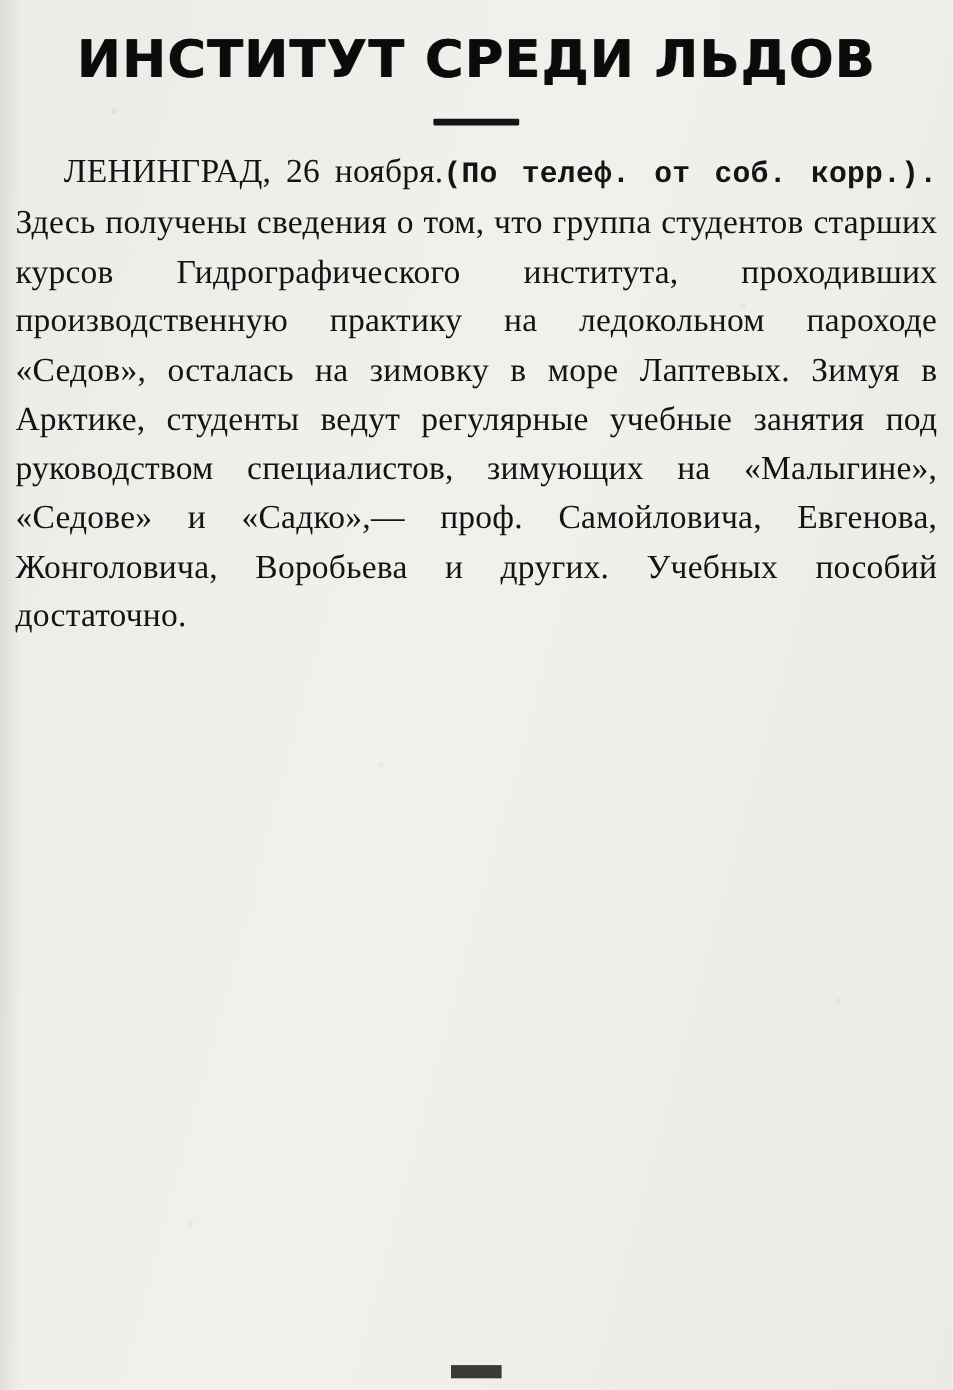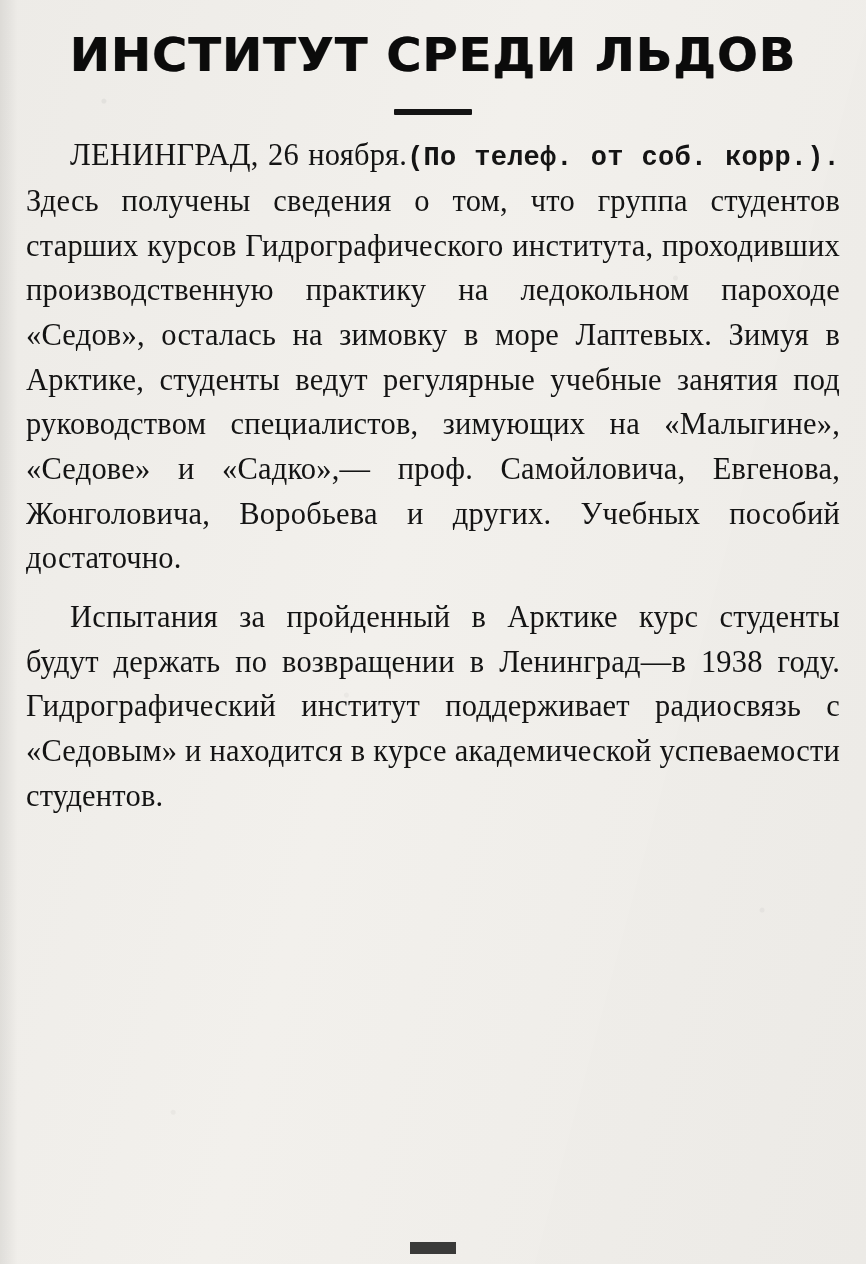--- a/index.html
+++ b/index.html
@@ -29,21 +29,21 @@
       linear-gradient(105deg, rgba(0,0,0,0.02), rgba(255,255,255,0.02) 45%, rgba(0,0,0,0.025));
     mix-blend-mode: multiply;
     opacity: 0.9;
   }
   .clipping {
     position: absolute;
     left: 0;
     top: 0;
     width: 866px;
     height: 1264px;
-    padding: 0 26px;
+    padding: 0 14px;
     box-sizing: border-box;
   }
   .headline {
     margin: 30px 0 0 0;
     text-align: center;
     font-family: "DejaVu Sans", sans-serif;
     font-weight: 700;
     font-size: 47px;
     letter-spacing: 1px;
     color: #0b0b0b;
@@ -119,21 +119,20 @@
   <h1 class="headline">ИНСТИТУТ СРЕДИ ЛЬДОВ</h1>
 
   <div class="rule-wrap">
     <span class="short-rule"></span>
   </div>
 
   <div class="article">
 
     <p><span>ЛЕНИНГРАД, 26 ноября.</span><span class="dateline-bold">(По телеф. от соб. корр.).</span><span> Здесь получены сведения о том, что группа студентов старших курсов Гидрографического института, проходивших производственную практику на ледокольном пароходе «Седов», осталась на зимовку в море Лаптевых. Зимуя в Арктике, студенты ведут регулярные учебные занятия под руководством специалистов, зимующих на «Малыгине», «Седове» и «Садко»,— проф. Самойловича, Евгенова, Жонголовича, Воробьева и других. Учебных пособий достаточно.</span></p>
 
-    <p><span>Испытания за пройденный в Арктике курс студенты будут держать по возвращении в Ленинград—в 1938 году. Гидрографический институт поддерживает радиосвязь с «Седовым» и находится в курсе академической успеваемости студентов.</span></p>
 
   </div>
 
   <div class="bottom-mark">
     <span></span>
   </div>
 
 </div>
 
 </body></html>

